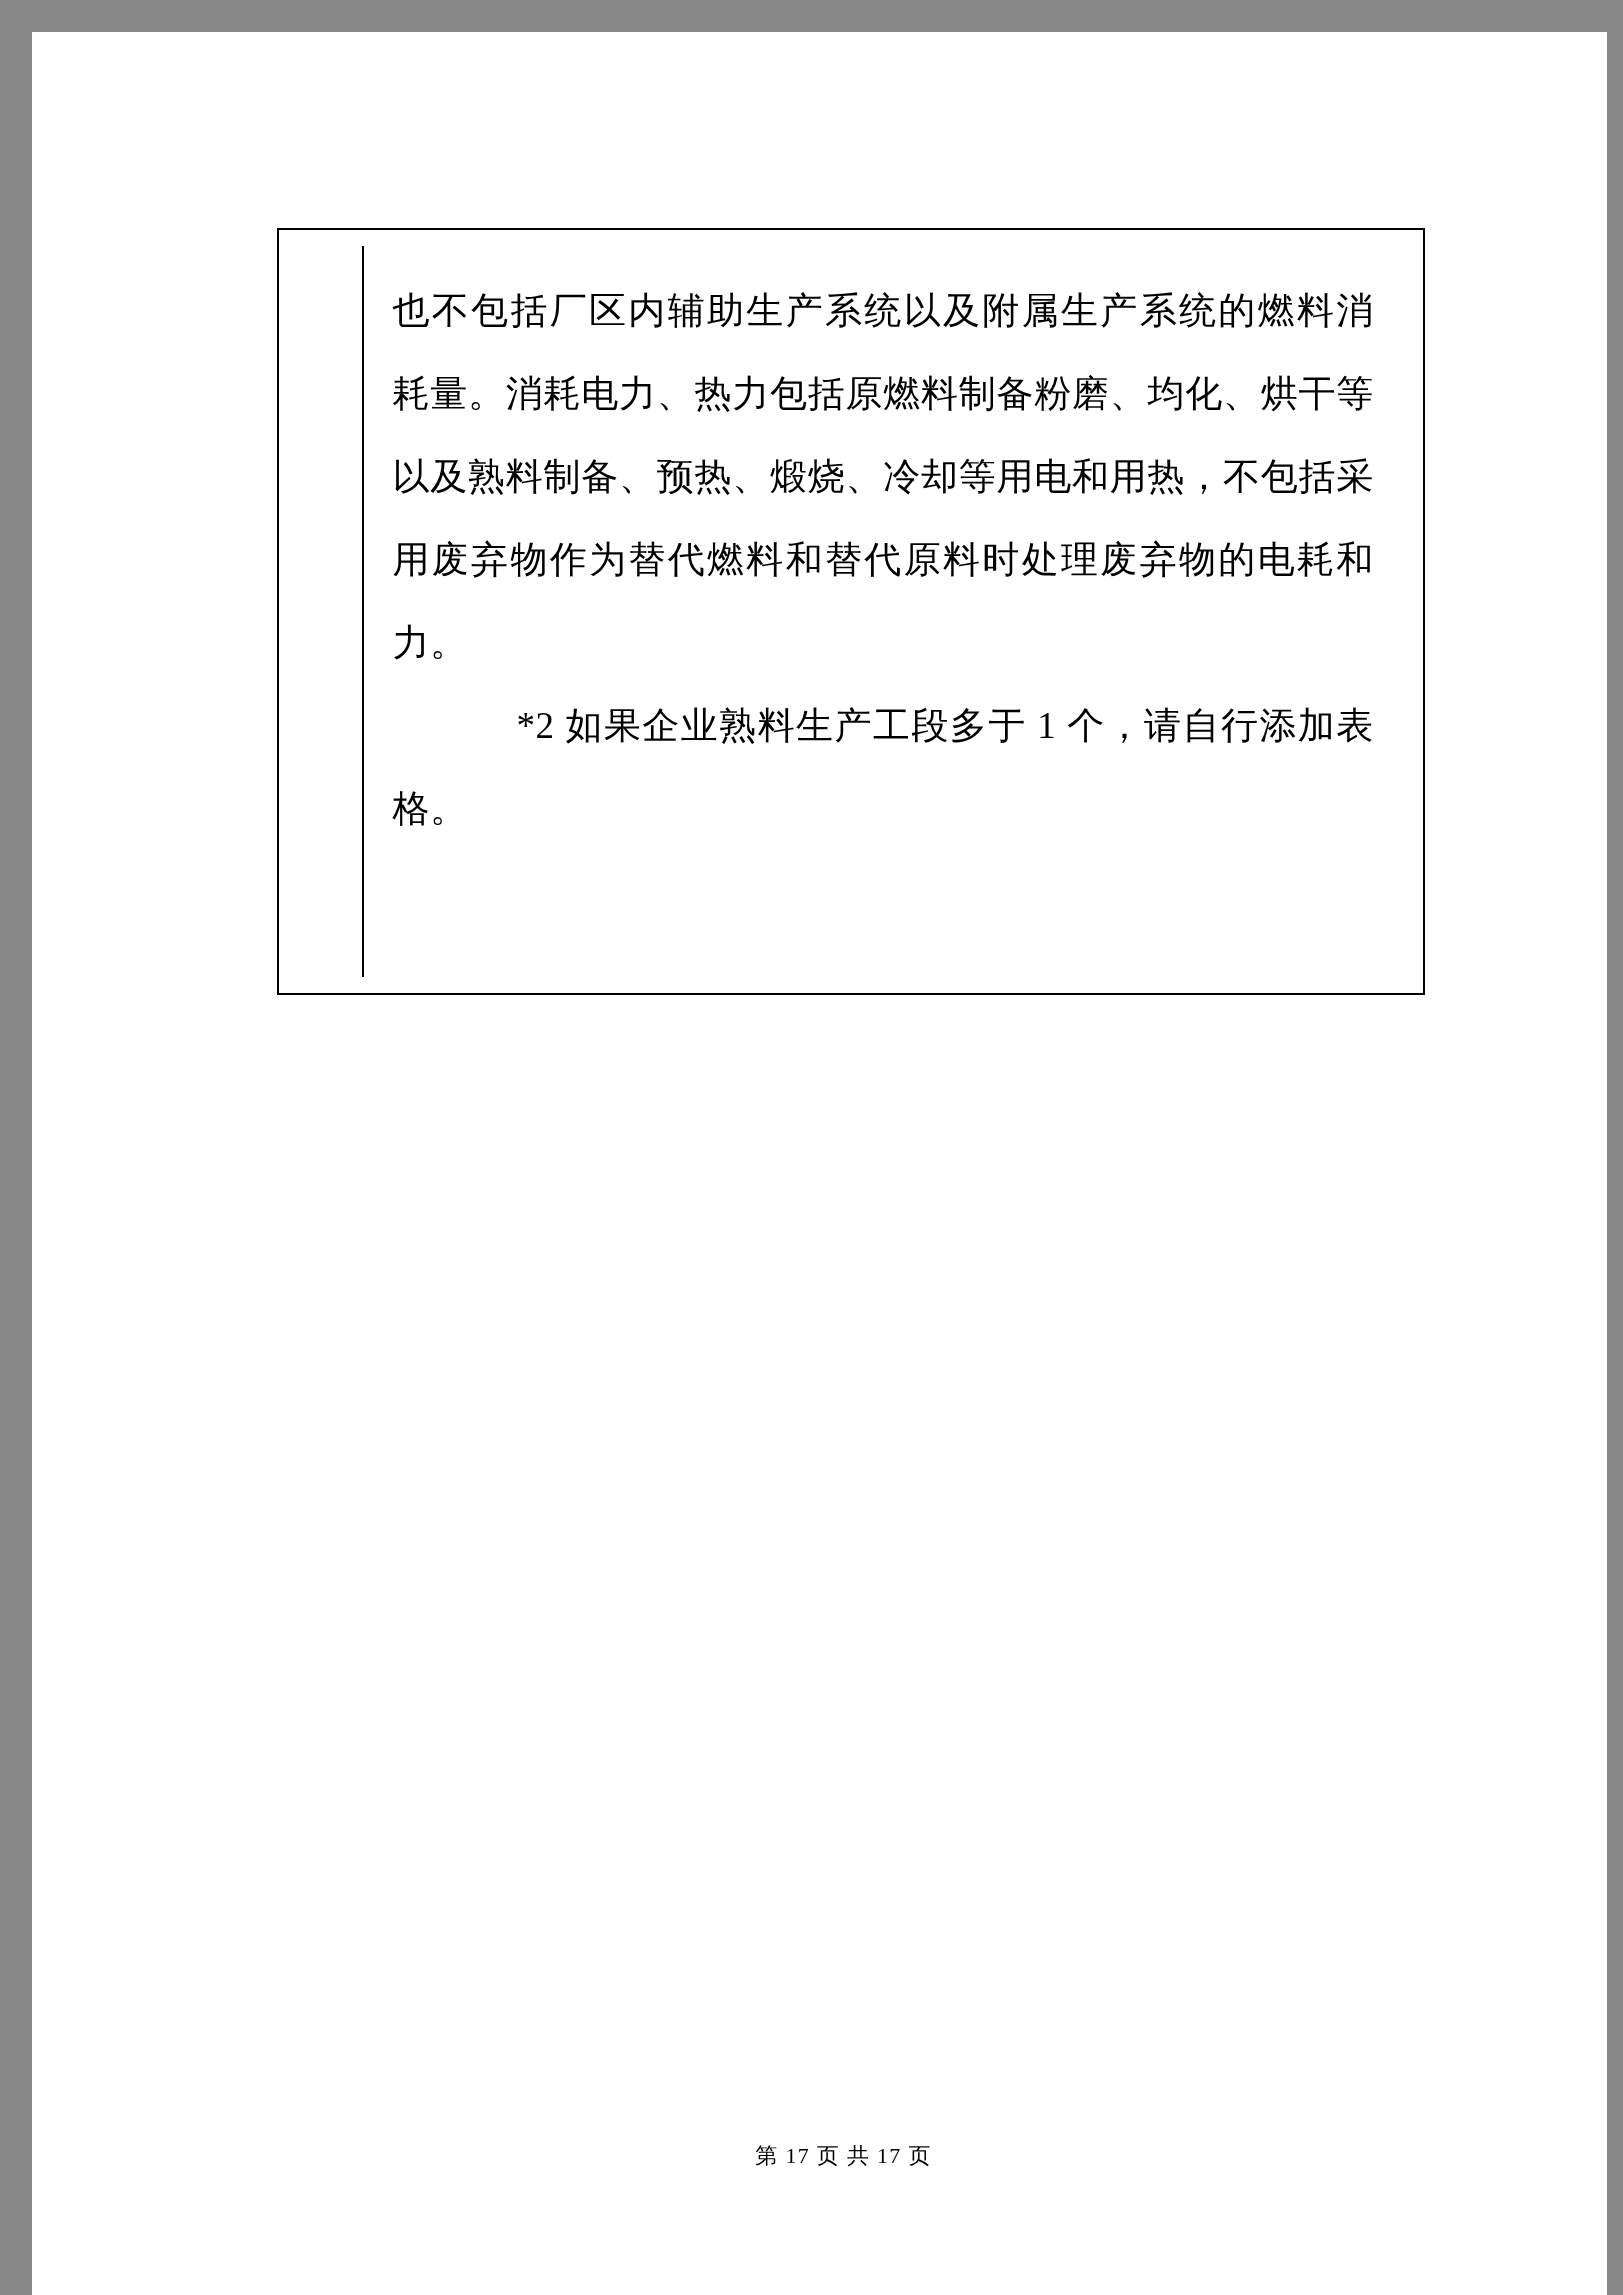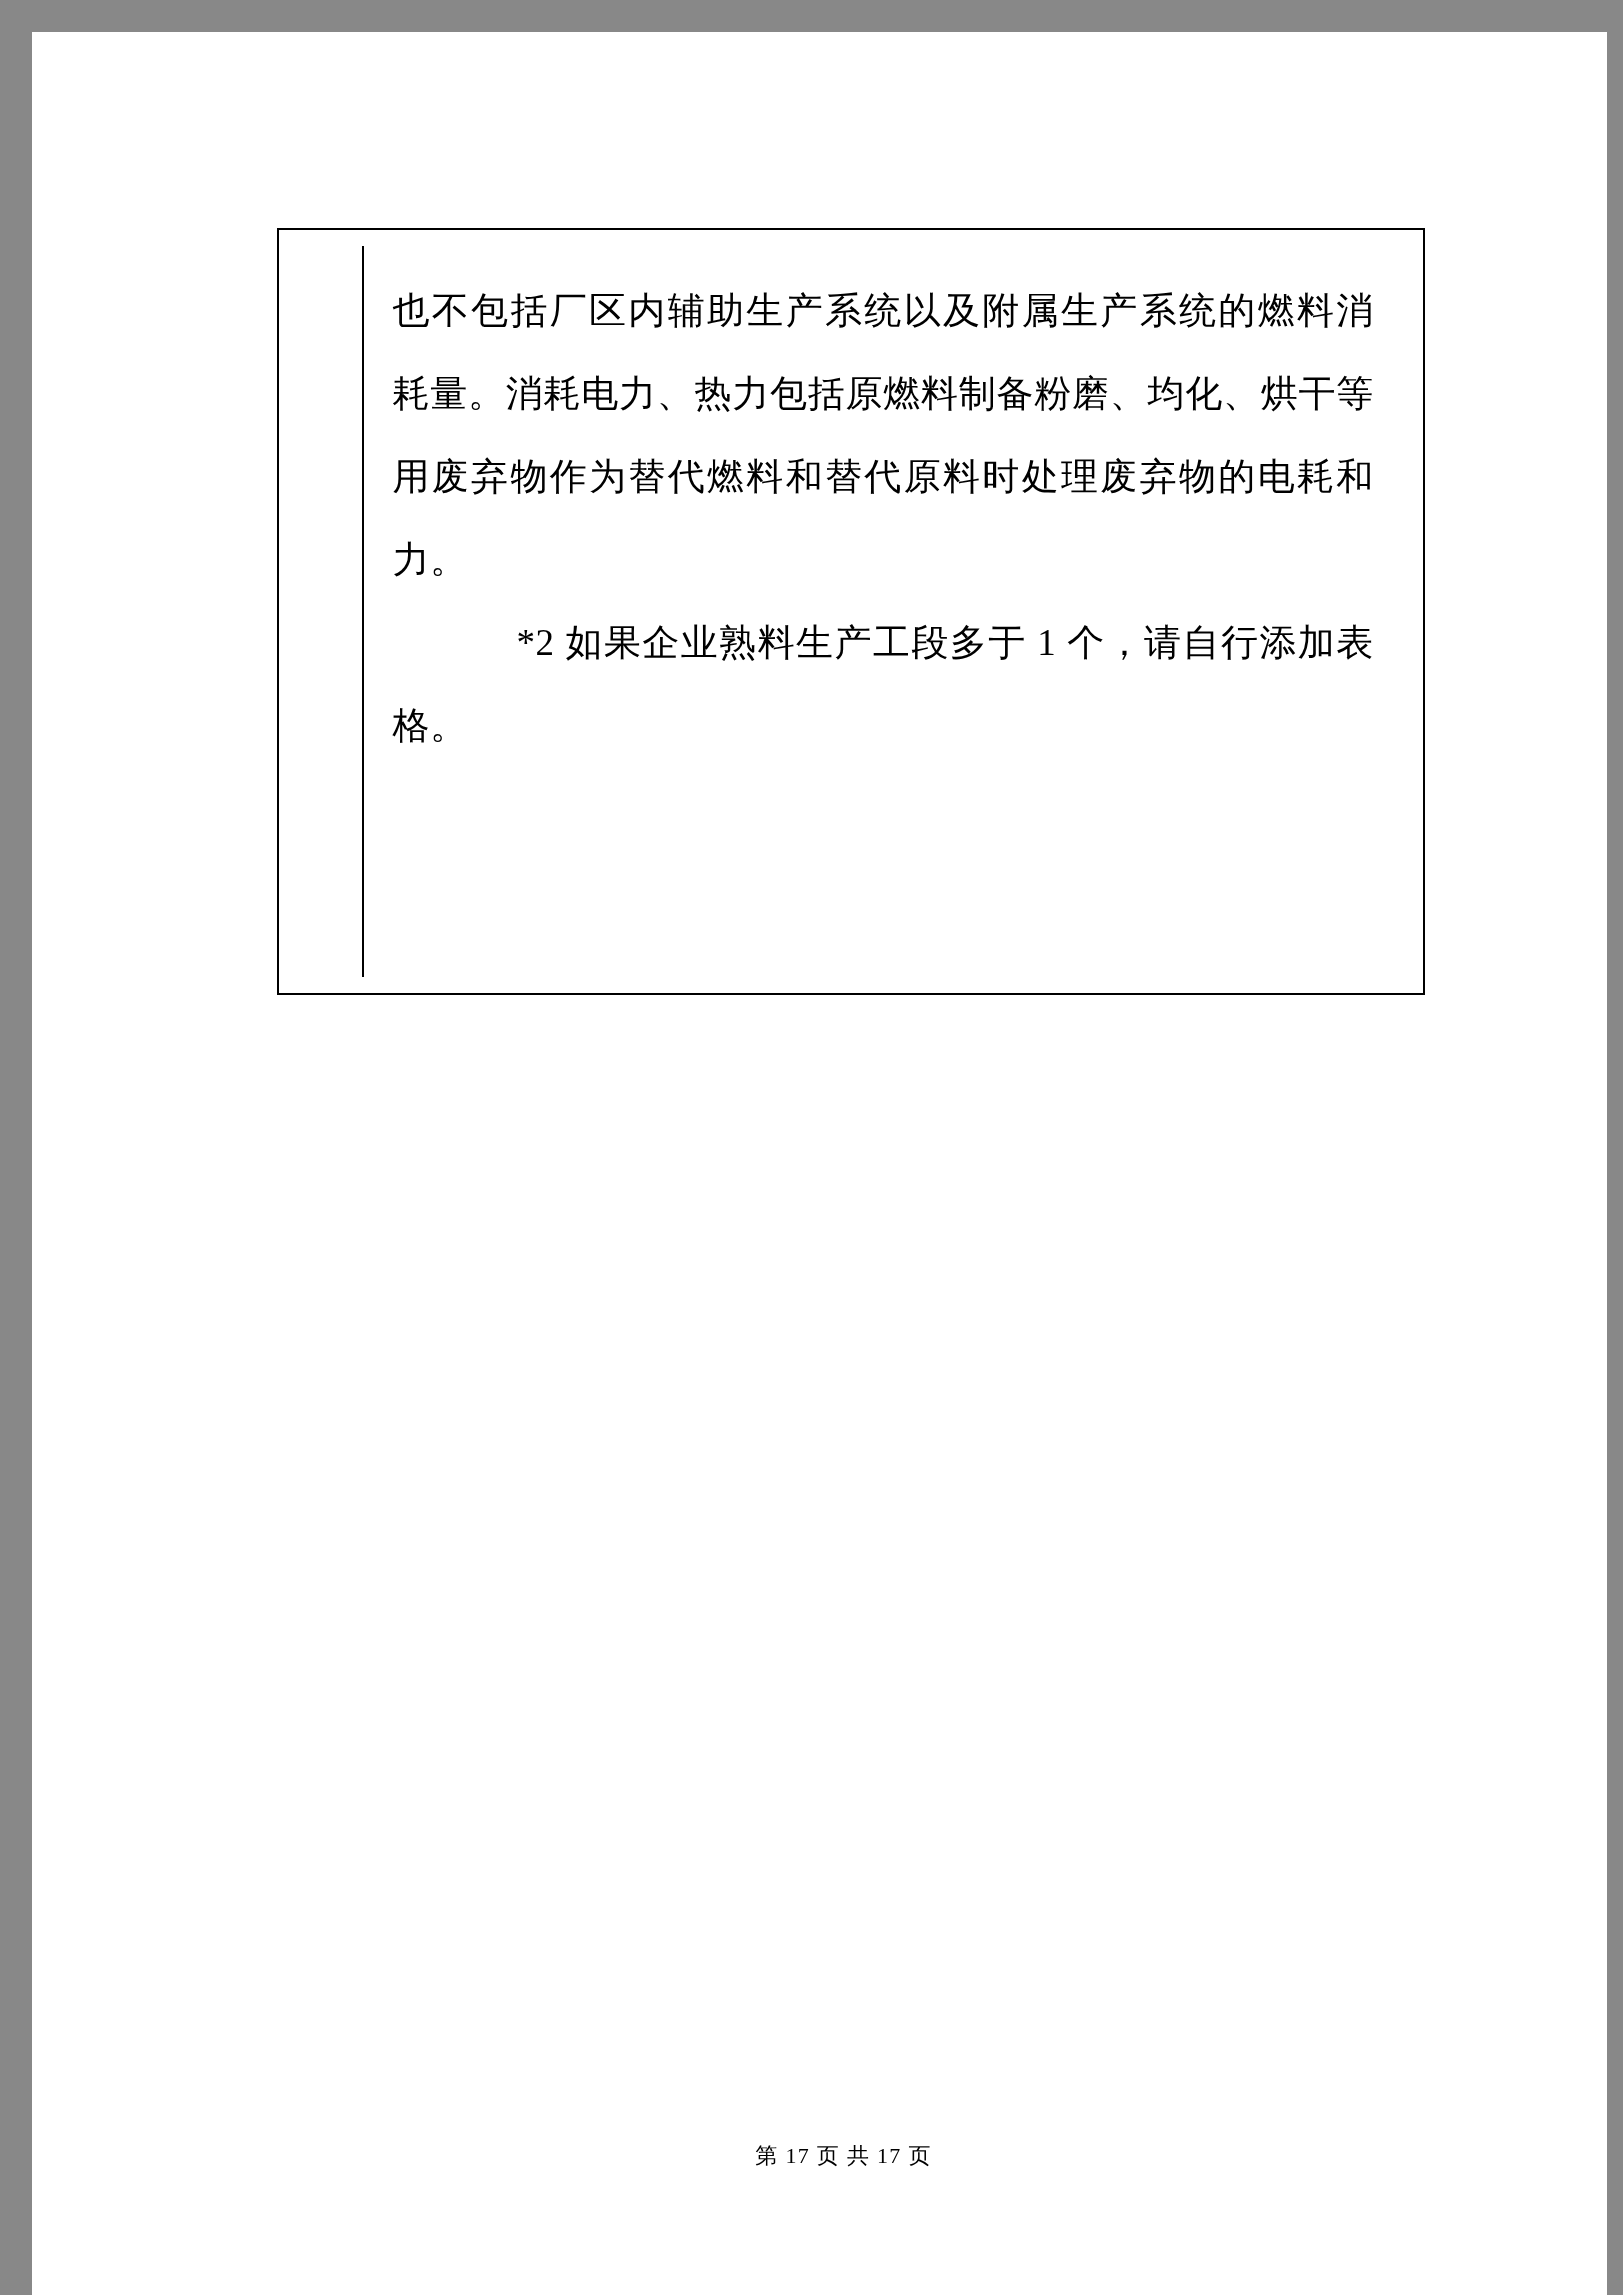--- a/index.html
+++ b/index.html
@@ -66,20 +66,21 @@
 </head>
 <body>
 
 <div class="page">
 
   <div class="note-table">
     <div class="label-cell"></div>
     <div class="note-cell">
       <div class="tline just">也不包括厂区内辅助生产系统以及附属生产系统的燃料消</div>
       <div class="tline just">耗量。消耗电力、热力包括原燃料制备粉磨、均化、烘干等</div>
+      <div class="tline just">以及熟料制备、预热、煅烧、冷却等用电和用热，不包括采</div>
       <div class="tline just">用废弃物作为替代燃料和替代原料时处理废弃物的电耗和</div>
       <div class="tline">力。</div>
       <div class="tline just ind">*2 如果企业熟料生产工段多于 1 个，请自行添加表</div>
       <div class="tline">格。</div>
     </div>
   </div>
 
   <div class="page-footer">第 17 页 共 17 页</div>
 
 </div>

